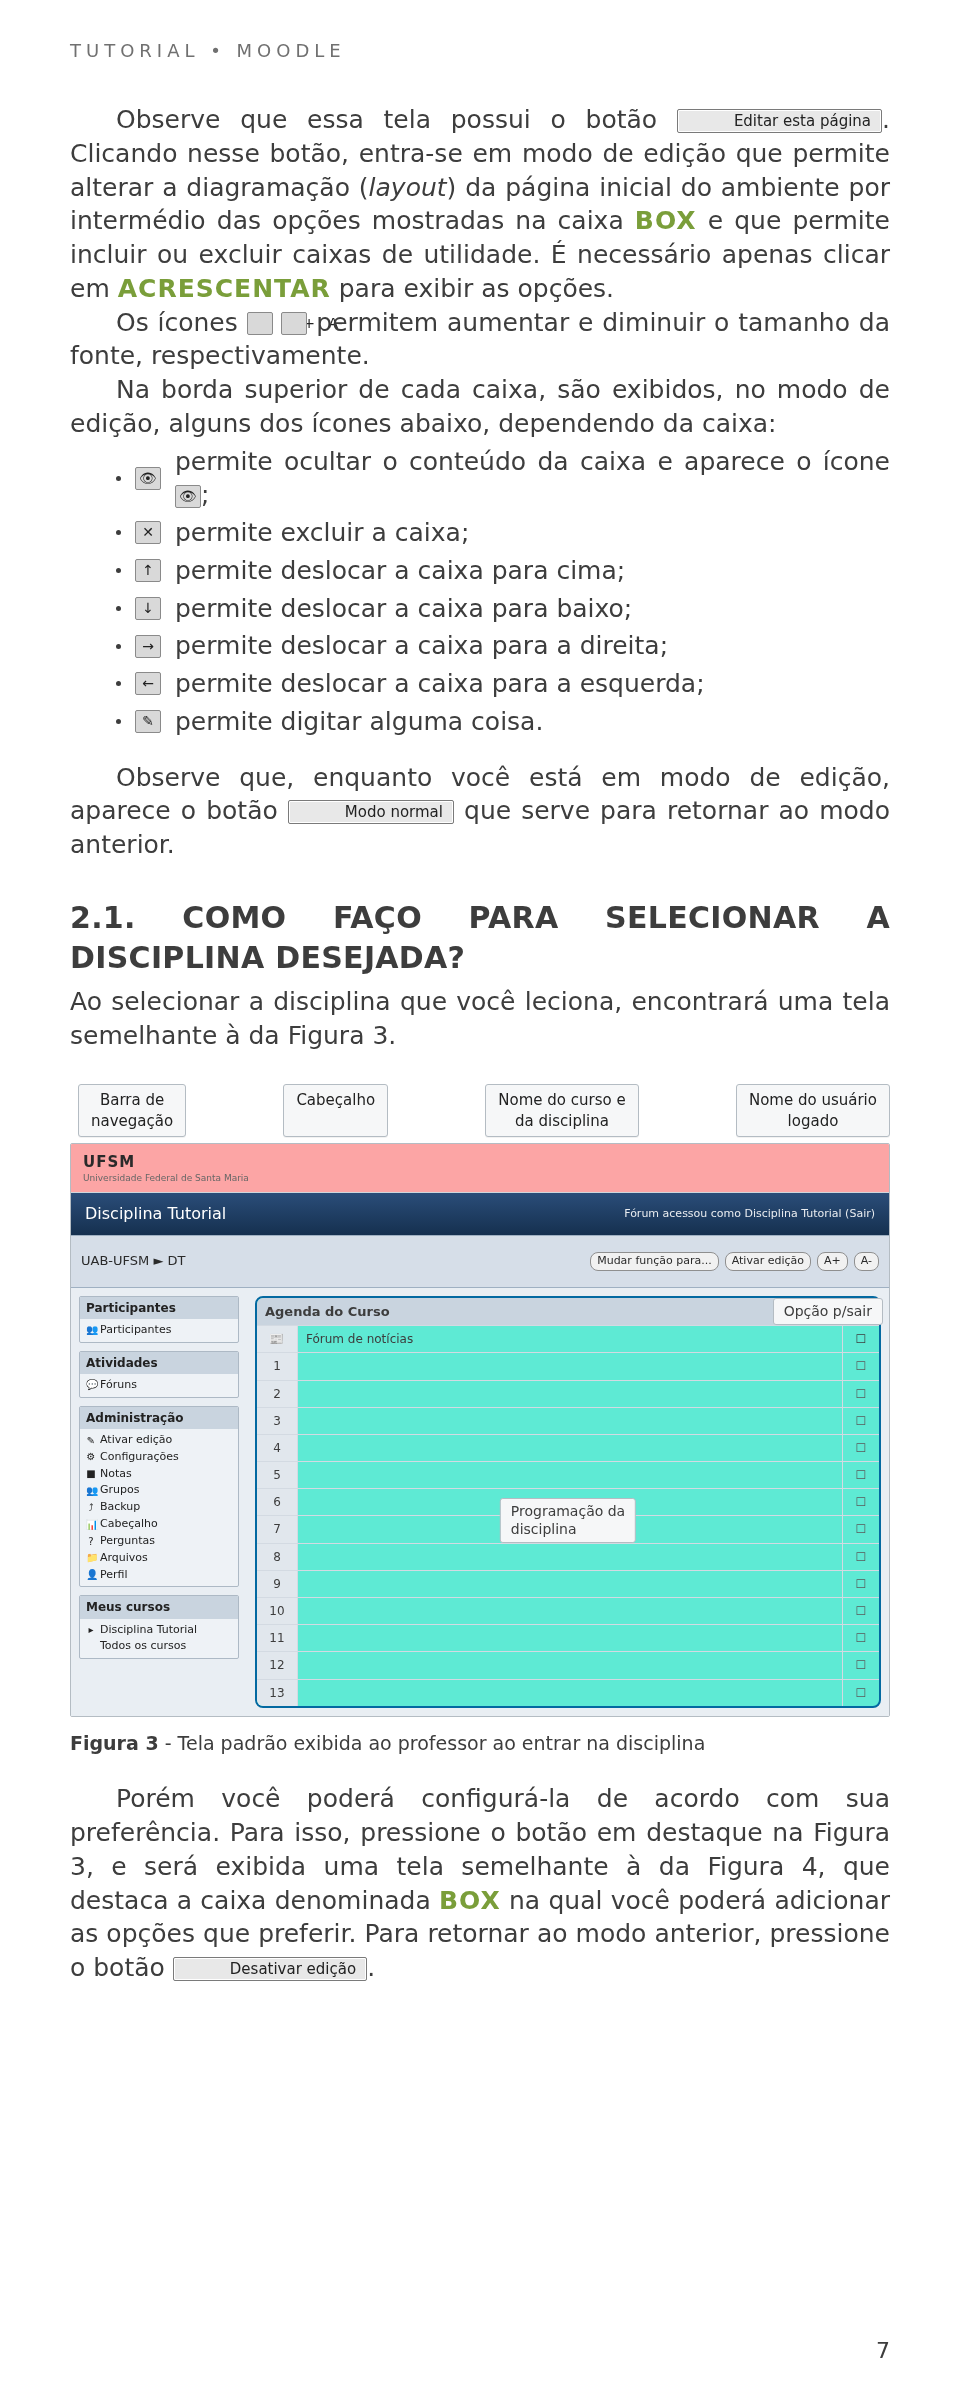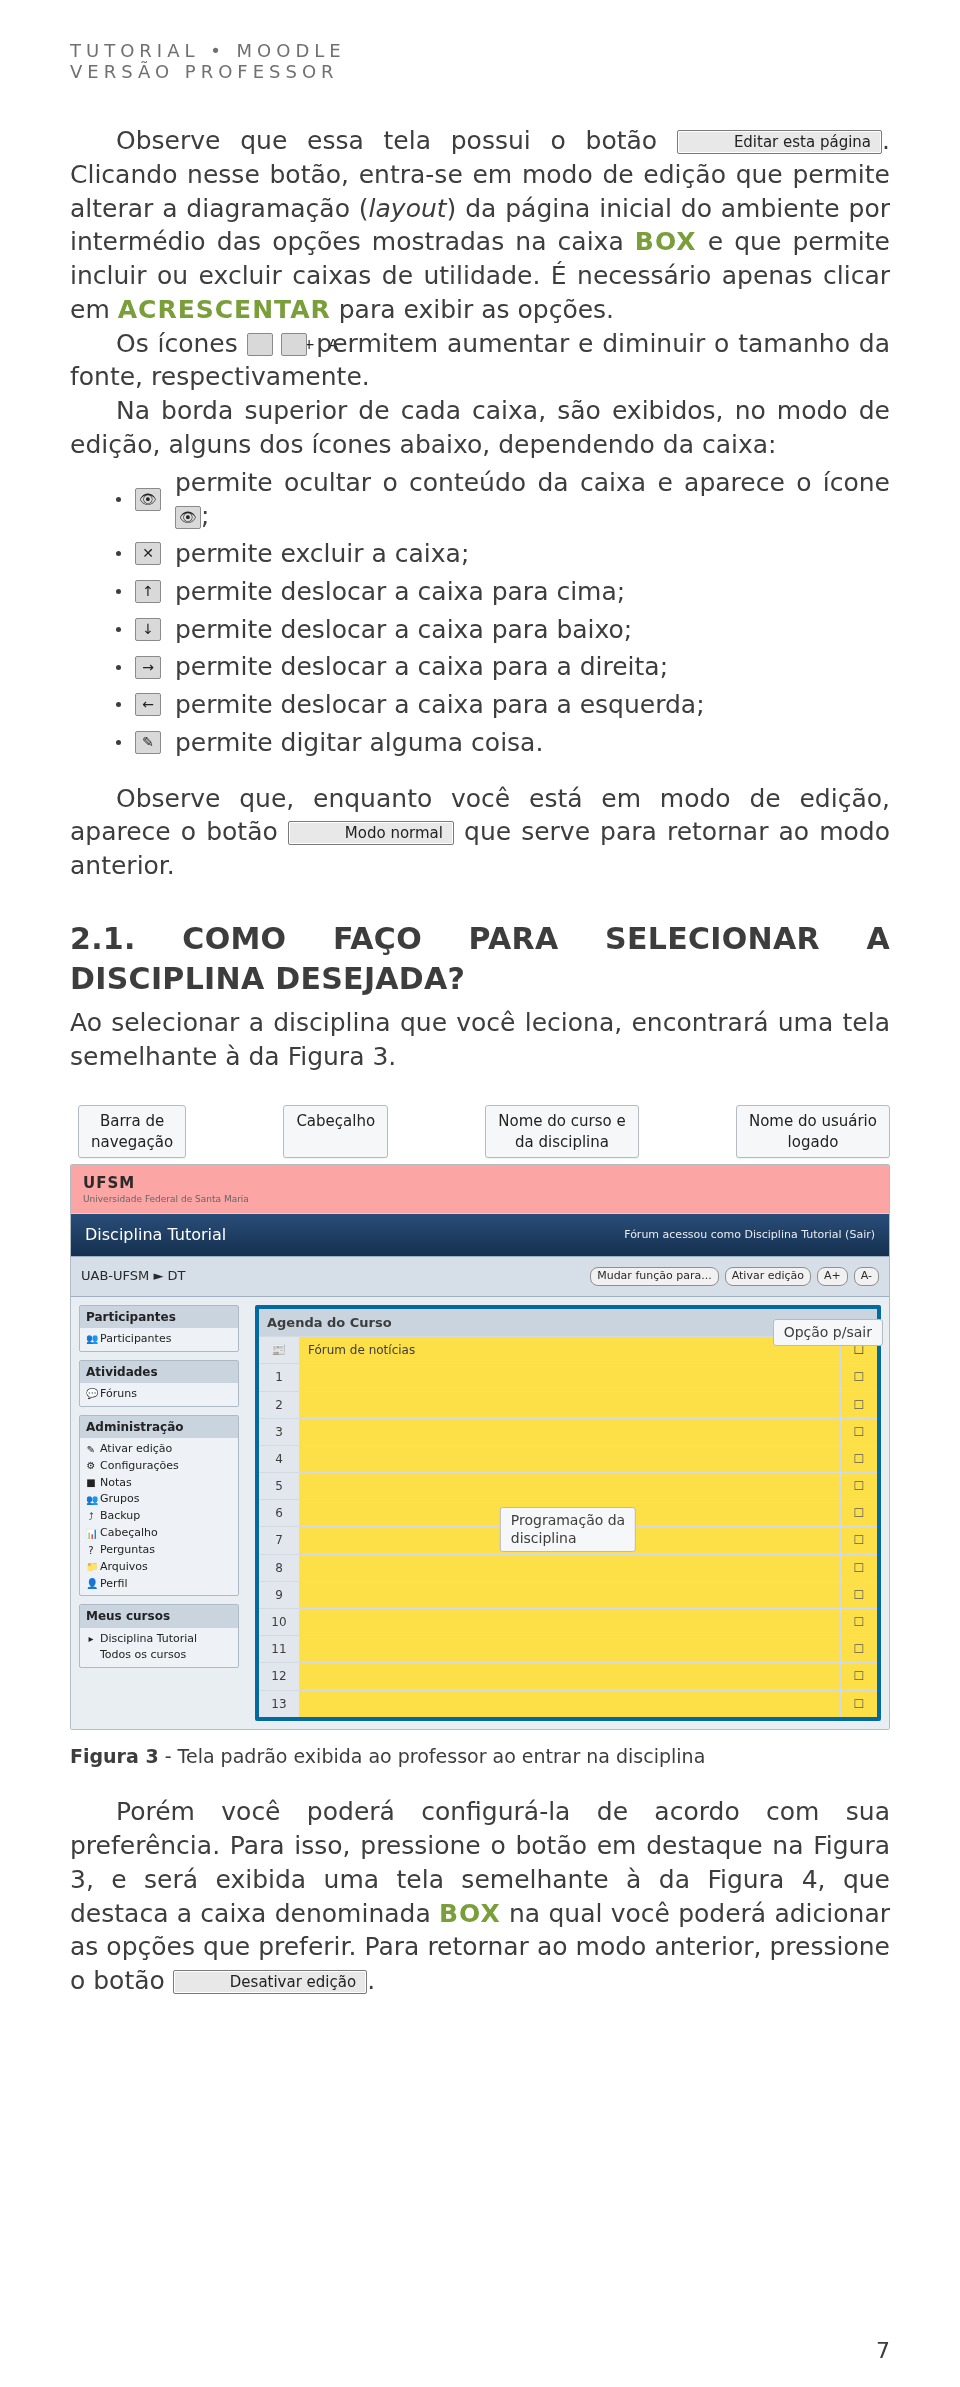--- a/index.html
+++ b/index.html
@@ -51,33 +51,33 @@
     border-bottom:1px solid #cfd6dd;
   }
   .ufsm-logo{font-weight:700;font-size:15px;color:#2a2a2a;letter-spacing:1px;}
   .ufsm-sub{font-size:9px;color:#666;}
   .fig-titlebar{
     background:linear-gradient(#2a4d79,#15304f);color:#fff;font-size:16px;
     padding:10px 14px;display:flex;align-items:center;justify-content:space-between;
   }
   .fig-subbar{
     background:#d6dee8;border-top:1px solid #9fb0c2;border-bottom:1px solid #9fb0c2;
-    padding:10px 10px;display:flex;align-items:center;justify-content:space-between;font-size:13px;color:#2a2a2a;
+    padding:16px 10px;display:flex;align-items:center;justify-content:space-between;font-size:13px;color:#2a2a2a;
   }
   .fig-subbar .right{display:flex;gap:6px;align-items:center;}
   .tiny-btn{background:#f1f1f1;border:1px solid #8f8f8f;border-radius:8px;font-size:11px;padding:1px 6px;}
   .fig-body{display:flex;background:#e9eef3;}
   .fig-side{width:160px;flex:0 0 160px;padding:8px;font-size:12px;color:#222;}
   .side-box{background:#eef2f6;border:1px solid #adb9c5;border-radius:2px;margin-bottom:8px;overflow:hidden;}
   .side-box .sb-hdr{background:#c9d4df;padding:3px 6px;font-weight:600;font-size:12px;}
   .side-box ul{list-style:none;margin:0;padding:3px 6px;}
   .side-box li{padding:1px 0;font-size:11px;display:flex;gap:4px;align-items:center;}
   .side-box li .sico{width:10px;text-align:center;font-size:10px;}
   .fig-main{flex:1;padding:8px;}
-  .agenda{background:#fde047;border:4px solid #0369a1;border-radius:2px;overflow:hidden;}
+  .agenda{background:#5eead4;border:2px solid #0369a1;border-radius:8px;overflow:hidden;}
   .agenda .ag-hdr{background:#c9d4df;padding:5px 8px;font-weight:700;font-size:13px;}
   .ag-row{display:flex;align-items:center;border-top:1px solid #d3dae2;font-size:12px;}
   .ag-row .num{width:40px;text-align:center;padding:5px 0;background:#e1e7ed;border-right:1px solid #d3dae2;}
   .ag-row .mid{flex:1;padding:5px 8px;min-height:14px;}
   .ag-row .chk{width:36px;text-align:center;padding:5px 0;border-left:1px solid #d3dae2;color:#5a5a5a;}
   .ag-top-row{display:flex;align-items:center;border-top:1px solid #d3dae2;font-size:12px;}
   .ag-top-row .ico{width:40px;text-align:center;padding:5px 0;background:#e1e7ed;border-right:1px solid #d3dae2;}
   .ag-top-row .mid{flex:1;padding:5px 8px;}
   .ag-top-row .chk{width:36px;text-align:center;padding:5px 0;border-left:1px solid #d3dae2;}
   .fig-caption{font-size:19px;margin-top:14px;}
@@ -85,21 +85,20 @@
   .page-num{position:absolute;bottom:24px;right:70px;font-size:22px;color:#3d3d3d;}
   .inline-callout{background:var(--callout-bg);border:1px solid #b4bcc3;border-radius:3px;font-size:14px;padding:3px 10px;position:absolute;}
 </style>
 </head>
 <body>
 
 <div class="page">
 
   <div class="hdr">
     <div class="hdr-line">TUTORIAL • MOODLE</div>
-    <div class="hdr-line small">VERSÃO PROFESSOR</div>
   </div>
 
   <div class="body">
 
     <p class="indent">
       <span>Observe que essa tela possui o botão </span>
       <span class="mini-btn">Editar esta página</span><span>. Clicando nesse botão, entra-se em modo de edição que permite alterar a diagramação (</span><i>layout</i><span>) da página inicial do ambiente por intermédio das opções mostradas na caixa </span><span class="word-accent">BOX</span><span> e que permite incluir ou excluir caixas de utilidade. É necessário apenas clicar em </span><span class="word-accent">ACRESCENTAR</span><span> para exibir as opções.</span>
     </p>
 
     <p class="indent">

